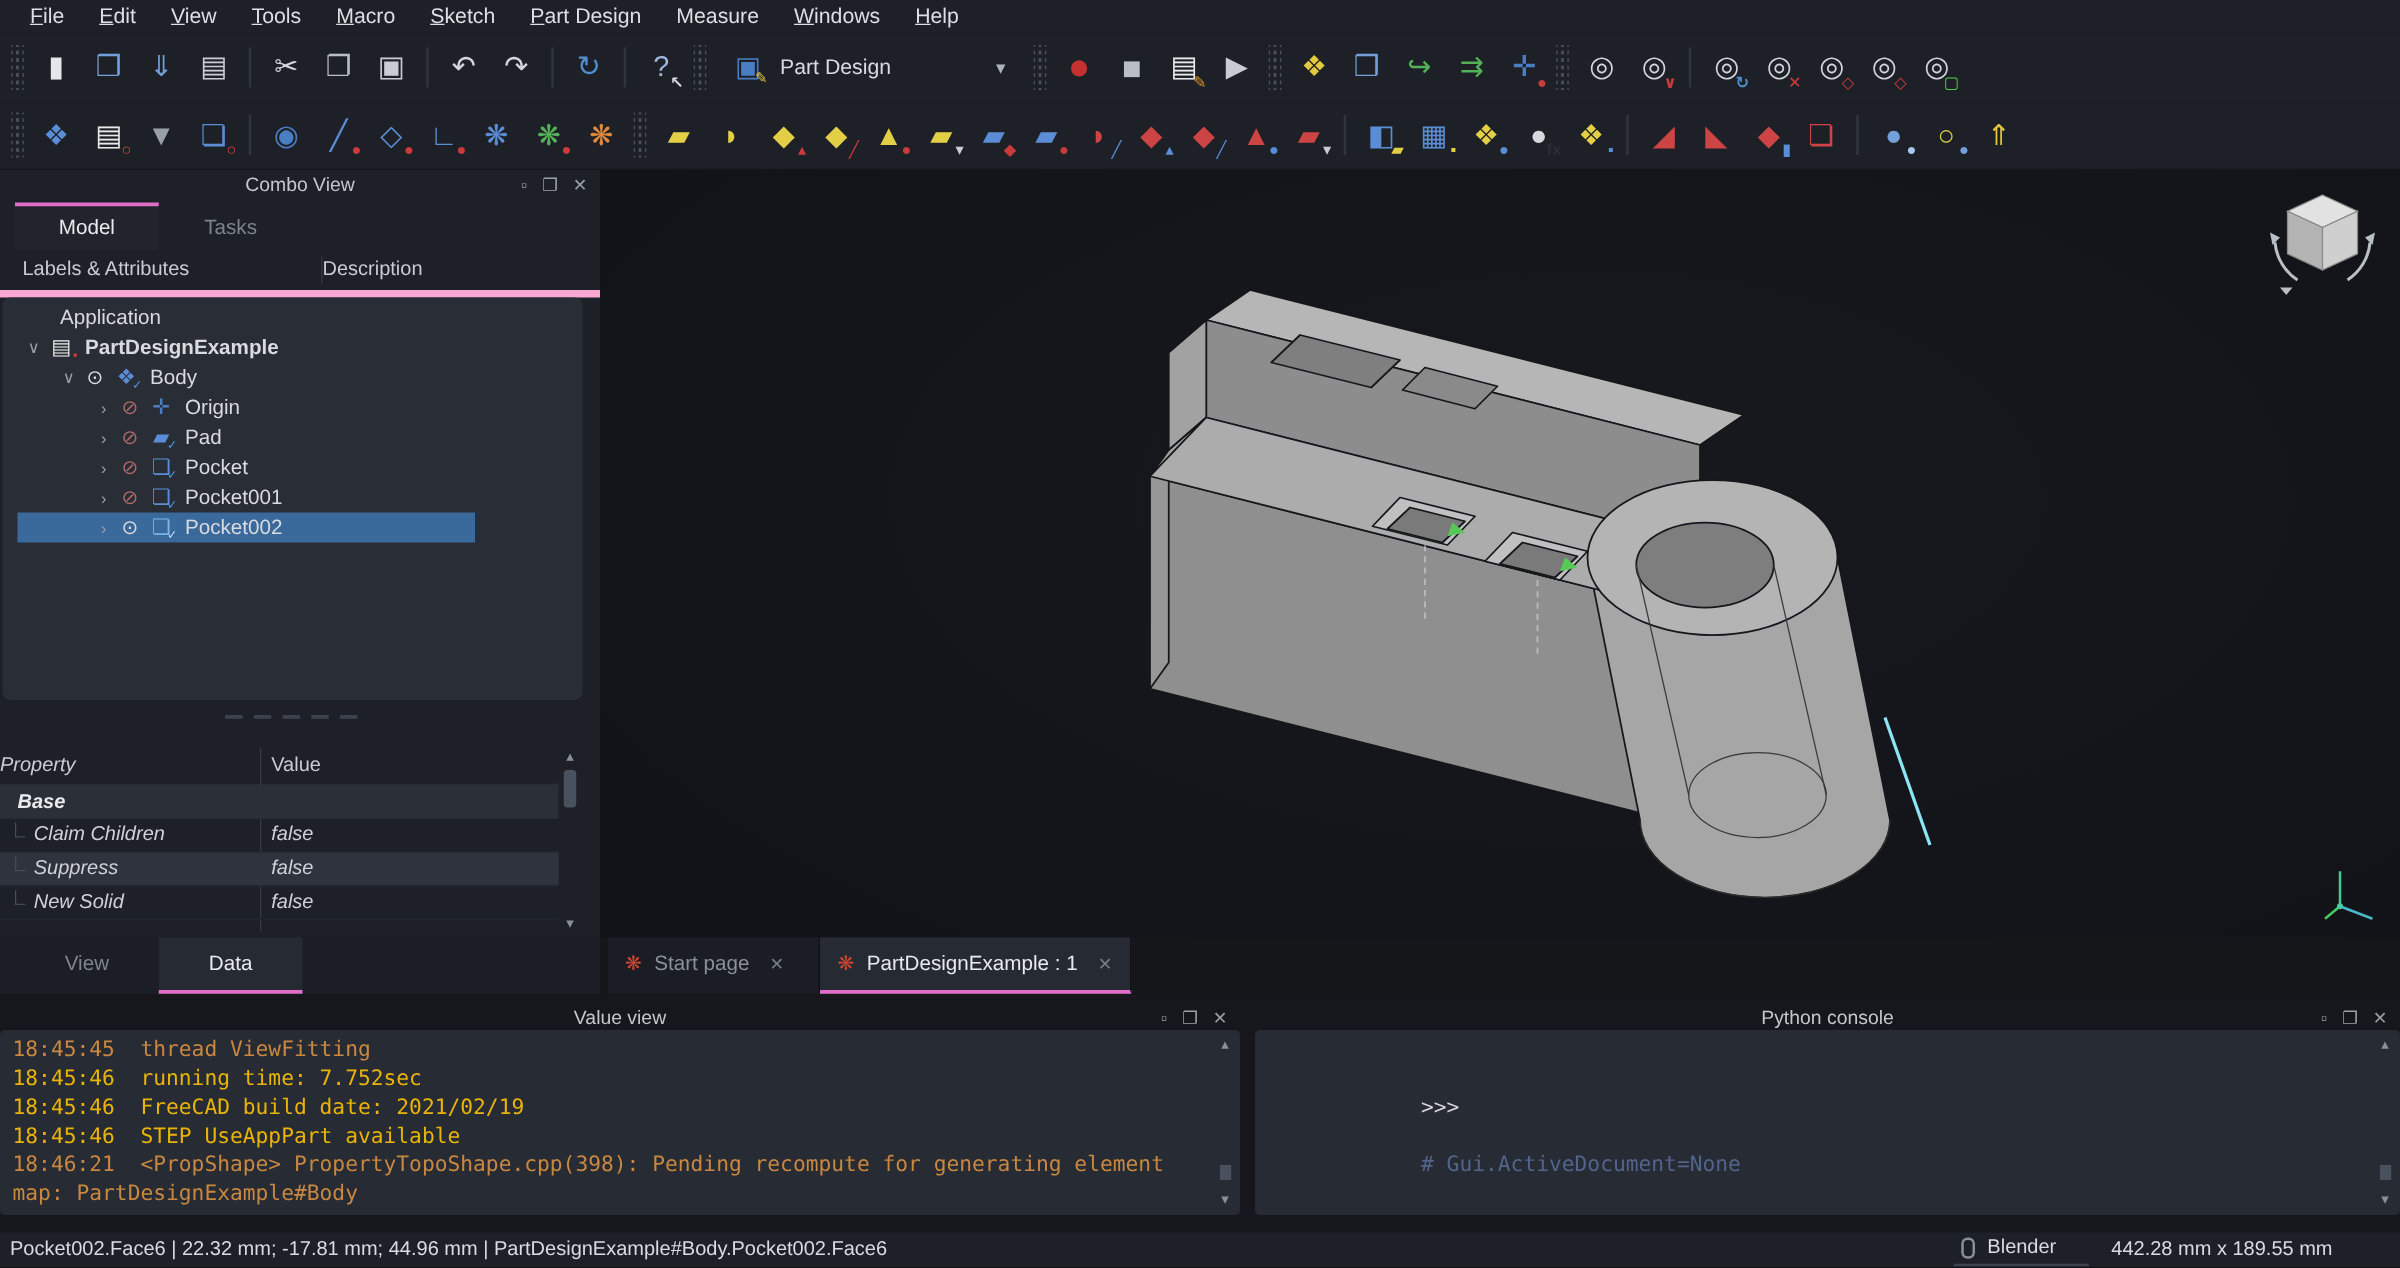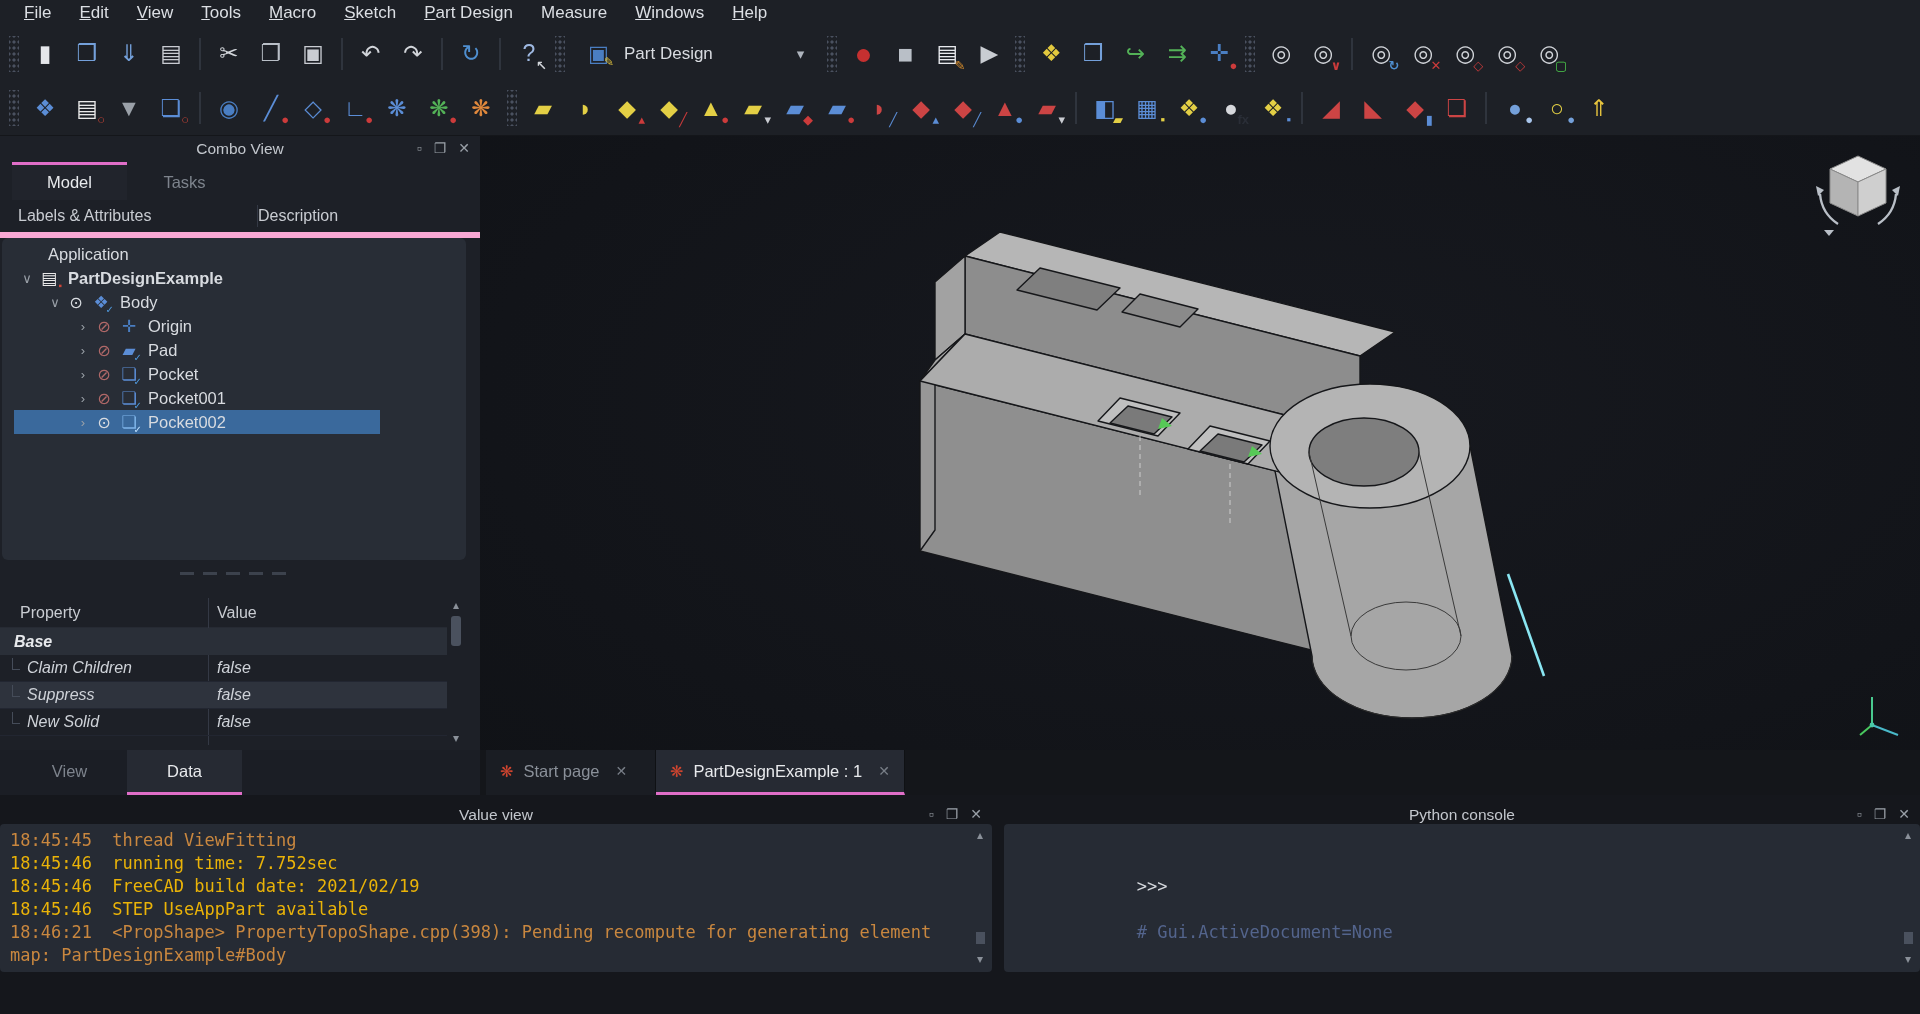--- a/index.html
+++ b/index.html
@@ -53,21 +53,21 @@
   .trow .ticon{position:relative;width:26px;text-align:center;}
   .trow .ticon b{font-weight:400;font-size:17px;}
   .trow .ticon i{position:absolute;right:0;bottom:-2px;font-size:10px;font-style:normal;font-weight:700;}
   .trow .tlabel{margin-left:6px;white-space:nowrap;}
   .trow.selected{background:linear-gradient(#3a699c,#3a699c) no-repeat;
                  background-size:366px 100%;background-position:12px 0;}
   #splitdash{position:absolute;left:0;top:436px;width:466px;display:flex;justify-content:center;gap:9px;}
   #splitdash div{width:14px;height:3px;background:#3c424d;}
   #propheader{position:absolute;left:0;top:462px;width:447px;height:30px;display:flex;align-items:center;
               font-size:16px;color:#c9ccd2;border-bottom:1px solid #262a33;}
-  #propheader .h1{padding-left:20px;width:208px;}
+  #propheader .h1{width:208px;font-style:italic;}
   #propheader .h2{padding-left:9px;}
   #propdiv{position:absolute;left:208px;top:462px;width:1px;height:147px;background:#343945;}
   #proprows{position:absolute;left:0;top:492px;width:447px;font-style:italic;}
   .pgroup{height:27px;display:flex;align-items:center;background:#2a2f38;color:#e8eaed;font-weight:700;
           font-size:16px;padding-left:14px;}
   .prow{display:flex;align-items:center;height:27px;font-size:16px;color:#ced2d8;border-bottom:1px solid #222631;}
   .prow.hl{background:#2e333d;}
   .prow .pname{width:208px;padding-left:12px;display:flex;align-items:center;}
   .prow .pname::before{content:"";display:inline-block;width:7px;height:11px;margin-right:7px;
         border-left:1px solid #454c59;border-bottom:1px solid #454c59;transform:translateY(-4px);}
@@ -819,14 +819,22 @@
         </div>
 
     </div>
     <div class="vscroll">
       <span>▴</span>
       <div class="thumb"></div>
       <span class="sdn">▾</span>
     </div>
   </div>
 
+  <div id="statusbar">
+    <span id="sb-left">Pocket002.Face6 | 22.32 mm; -17.81 mm; 44.96 mm | PartDesignExample#Body.Pocket002.Face6</span>
+    <span id="navstyle">
+      <span class="mouseicon"></span>
+      <span>Blender</span>
+    </span>
+    <span id="sb-dims">442.28 mm x 189.55 mm</span>
+  </div>
 
 </div>
 
 </body></html>

